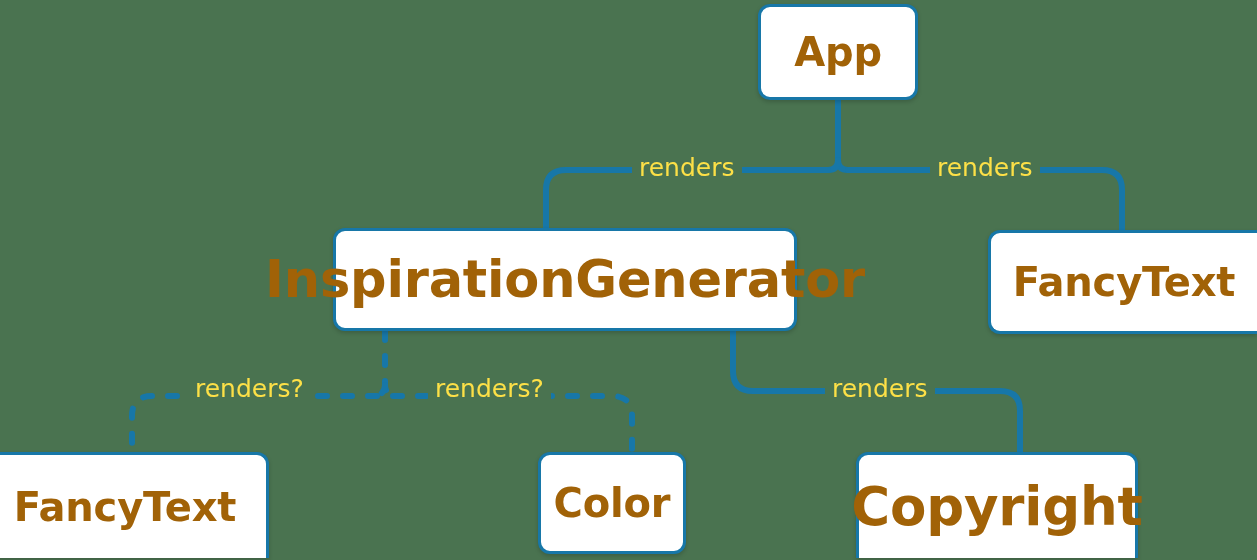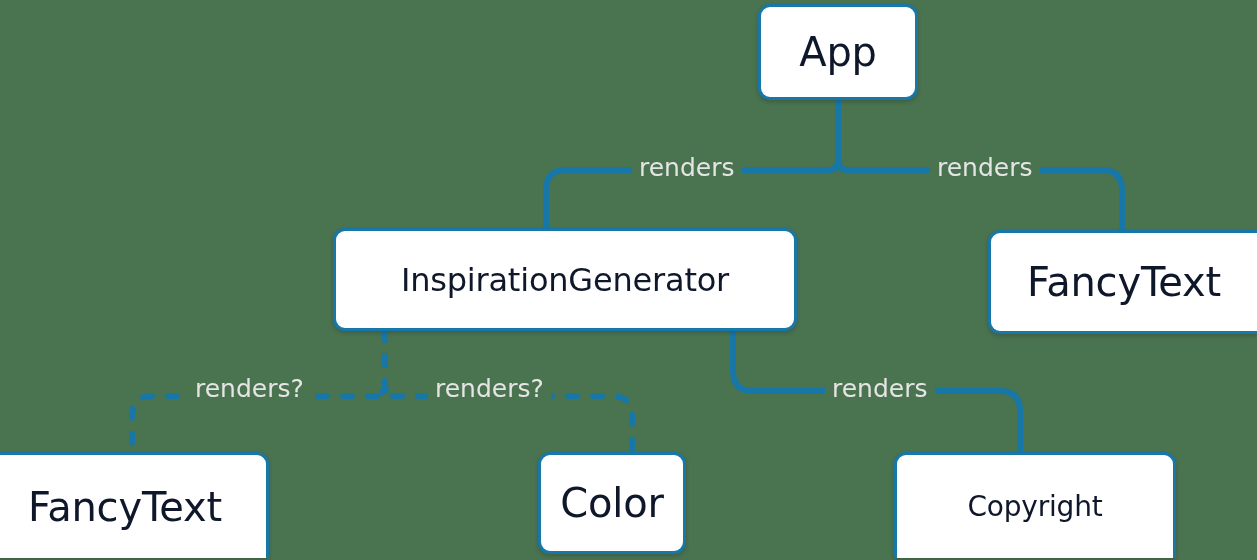--- a/index.html
+++ b/index.html
@@ -27,55 +27,55 @@
   }
   .node {
     position: absolute;
     box-sizing: border-box;
     background: #ffffff;
     border: 3px solid #1777a8;
     border-radius: 12px;
     display: flex;
     align-items: center;
     justify-content: center;
-    color: #0f172a;
+    color: #a16207;
     font-family: "DejaVu Sans", sans-serif;
-    font-weight: 400;
+    font-weight: 700;
     letter-spacing: -0.2px;
     white-space: nowrap;
     box-shadow: 0 2px 4px rgba(0,0,0,0.18);
     z-index: 2;
   }
   .node-label {
     display: block;
     line-height: 1;
   }
   .edge-label {
     position: absolute;
-    color: #e5e5e5;
+    color: #fde047;
     font-family: "DejaVu Sans", sans-serif;
     font-size: 25px;
     font-weight: 400;
     line-height: 1;
     white-space: nowrap;
     background: #4a7350;
     padding: 0 7px;
     z-index: 3;
   }
 
   
   #node-app        { left: 758px; top: 4px;   width: 160px; height: 96px;  font-size: 40px; }
-  #node-inspgen    { left: 333px; top: 228px; width: 464px; height: 103px; font-size: 32px; }
+  #node-inspgen    { left: 333px; top: 228px; width: 464px; height: 103px; font-size: 51px; }
   #node-fancy-top  { left: 988px; top: 230px; width: 269px; height: 104px; font-size: 40px;
                      border-right: none; border-top-right-radius: 0; border-bottom-right-radius: 0; }
   #node-fancy-bot  { left: -16px; top: 452px; width: 285px; height: 106px; font-size: 40px;
                      border-left: none; border-top-left-radius: 0; border-bottom-left-radius: 0;
                      border-bottom: none; border-bottom-left-radius: 0; border-bottom-right-radius: 0; }
   #node-color      { left: 538px; top: 452px; width: 148px; height: 102px; font-size: 40px; }
-  #node-copyright  { left: 894px; top: 452px; width: 282px; height: 106px; font-size: 28px;
+  #node-copyright  { left: 856px; top: 452px; width: 282px; height: 106px; font-size: 53px;
                      border-bottom: none; border-bottom-left-radius: 0; border-bottom-right-radius: 0; }
 
   
   #label-renders-left  { left: 632px;  top: 155px; }
   #label-renders-right { left: 930px;  top: 155px; }
   #label-renders-q1    { left: 188px;  top: 376px; }
   #label-renders-q2    { left: 428px;  top: 376px; }
   #label-renders-copy  { left: 825px;  top: 376px; }
 </style>
 </head>

